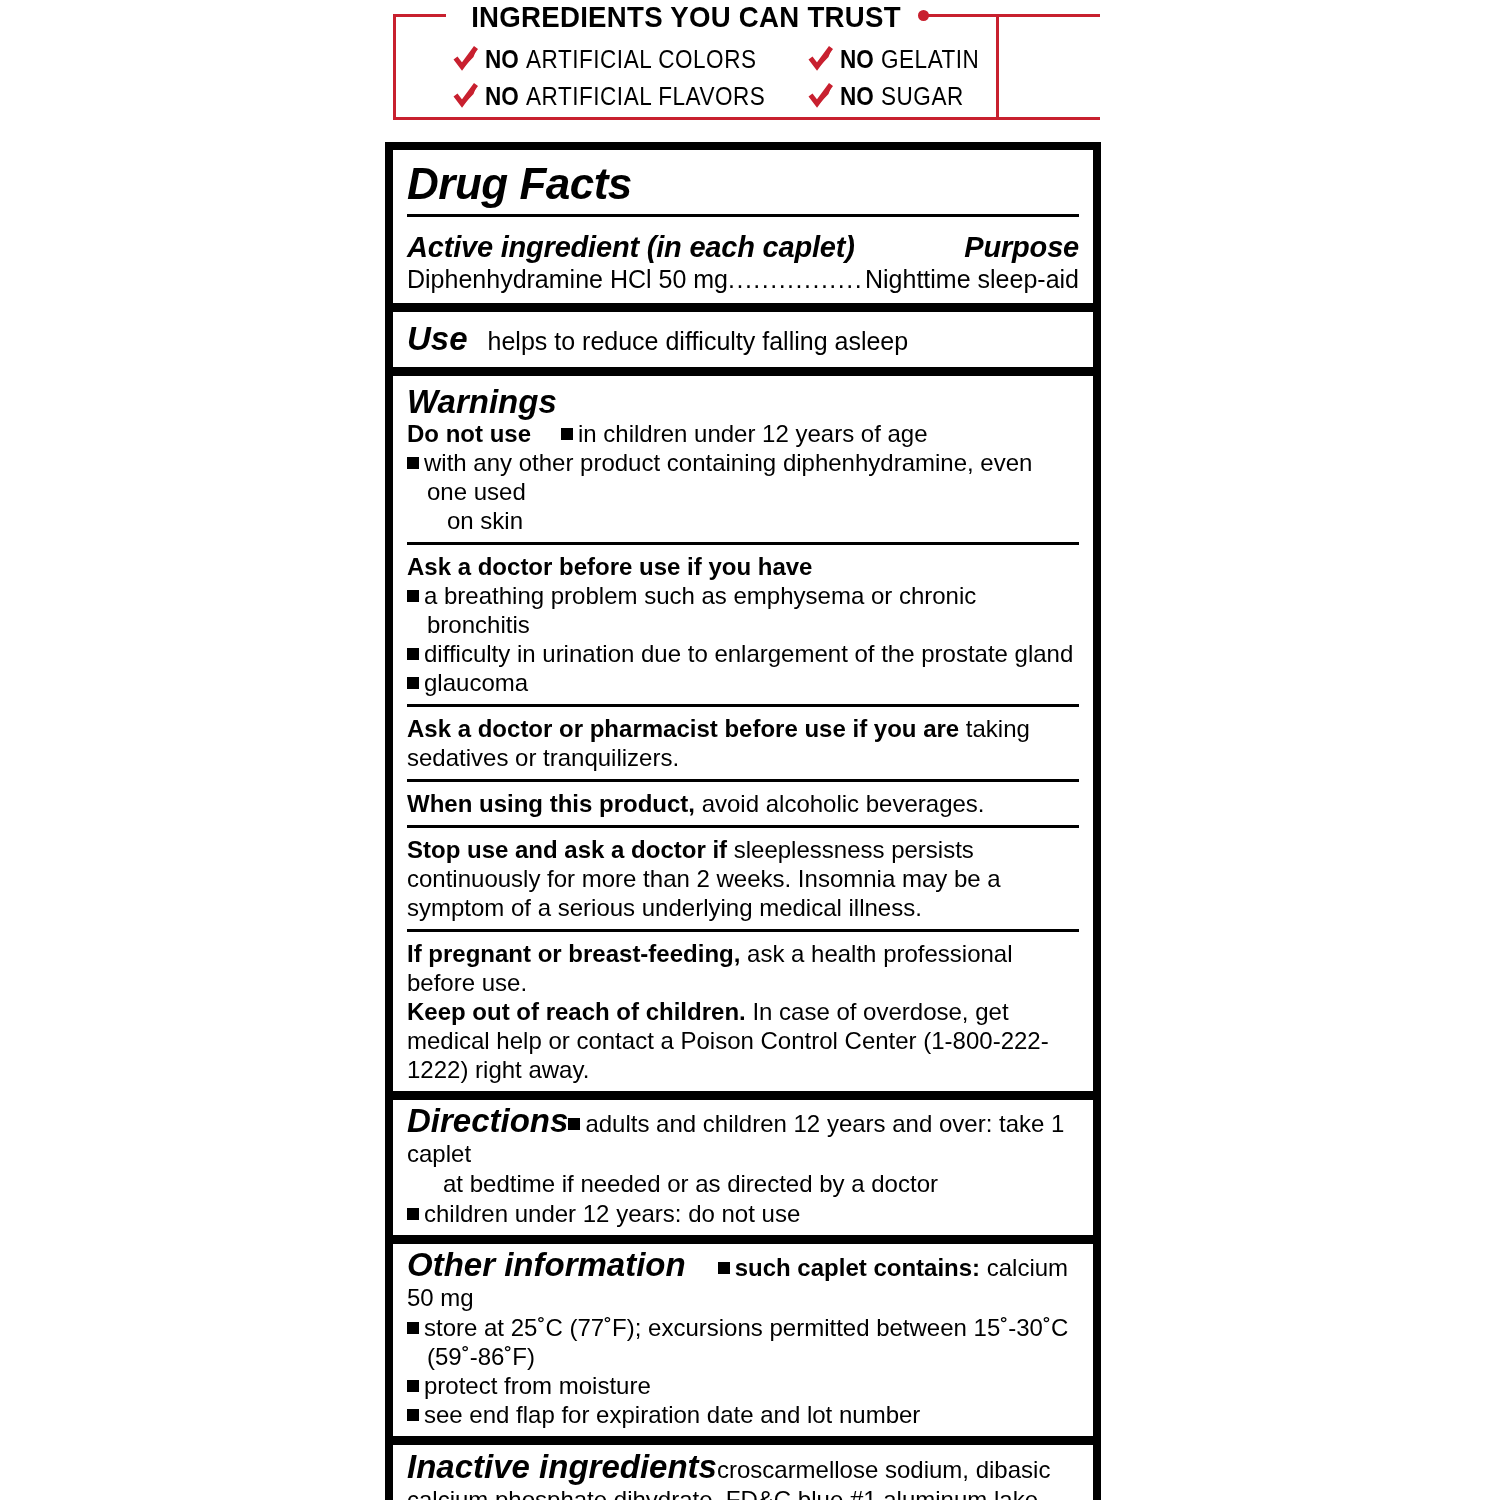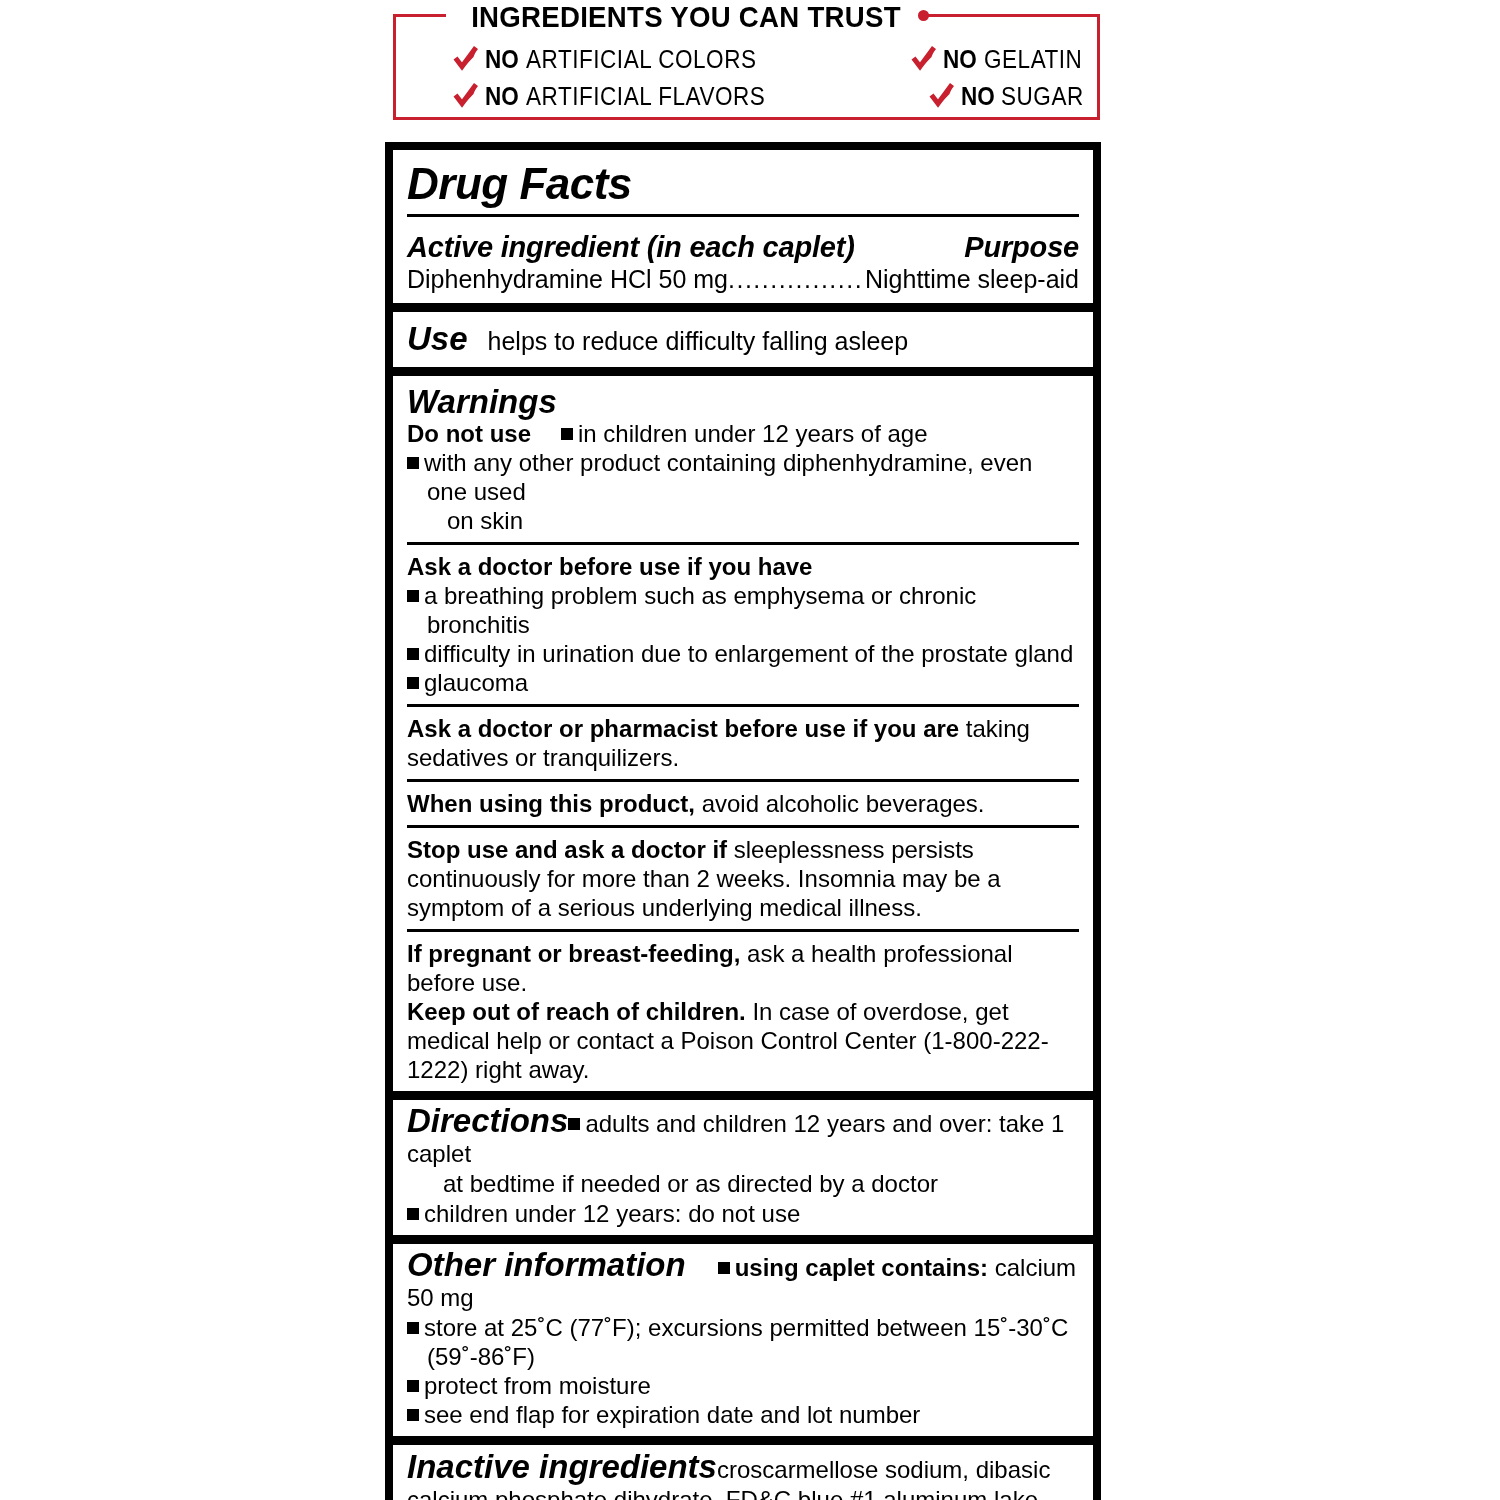--- a/index.html
+++ b/index.html
@@ -14,21 +14,21 @@
     color: #000000;
     position: relative;
     overflow: hidden;
   }
 
   
   .trust-banner {
     position: absolute;
     left: 393px;
     top: 14px;
-    width: 707px;
+    width: 606px;
     height: 106px;
     box-sizing: border-box;
   }
   .trust-border-left {
     position: absolute;
     left: 0; top: 0;
     width: 3px; height: 106px;
     background: #C8202F;
   }
   .trust-border-right {
@@ -80,21 +80,20 @@
   .trust-grid {
     position: absolute;
     left: 60px;
     top: 28px;
     width: 640px;
   }
   .trust-row {
     display: flex;
     align-items: baseline;
     height: 37px;
-    justify-content: space-between;
   }
   .trust-cell {
     display: flex;
     align-items: baseline;
     white-space: nowrap;
   }
   .trust-cell.c1 { width: 355px; }
   .trust-check {
     display: inline-block;
     width: 26px;
@@ -453,21 +452,21 @@
     <div class="dir-row indent-cont">at bedtime if needed or as directed by a doctor</div>
     <div class="bullet-line">
       <span class="bullet"></span><span>children under 12 years: do not use</span>
     </div>
   </div>
 
   <div class="bar"></div>
 
   <div class="sect">
     <div class="dir-row">
-      <span class="oi-label">Other information</span><span class="bullet"></span><b>using caplet contains:</b><span> calcium 50 mg</span>
+      <span class="oi-label">Other information</span><span class="bullet"></span><b>such caplet contains:</b><span> calcium 50 mg</span>
     </div>
     <div class="bullet-line">
       <span class="bullet"></span><span>store at 25˚C (77˚F); excursions permitted between 15˚-30˚C (59˚-86˚F)</span>
     </div>
     <div class="bullet-line">
       <span class="bullet"></span><span>protect from moisture</span>
     </div>
     <div class="bullet-line">
       <span class="bullet"></span><span>see end flap for expiration date and lot number</span>
     </div>

